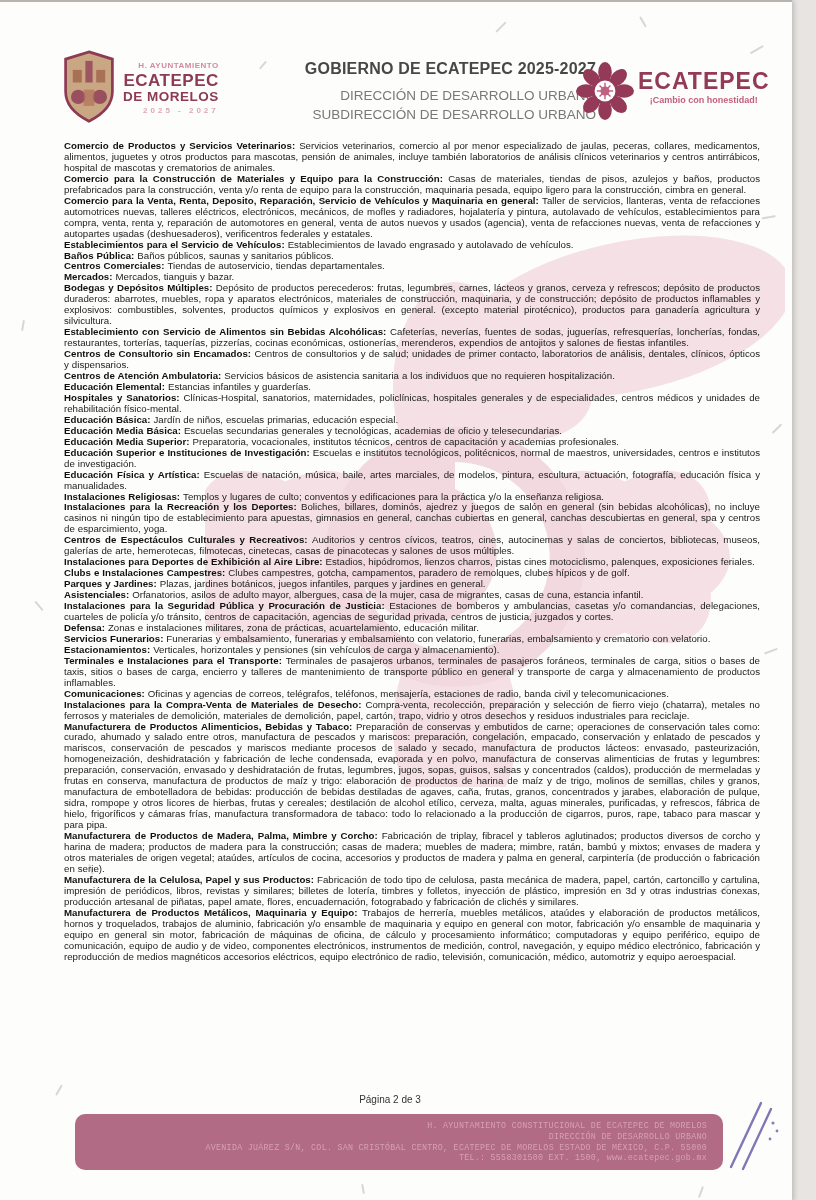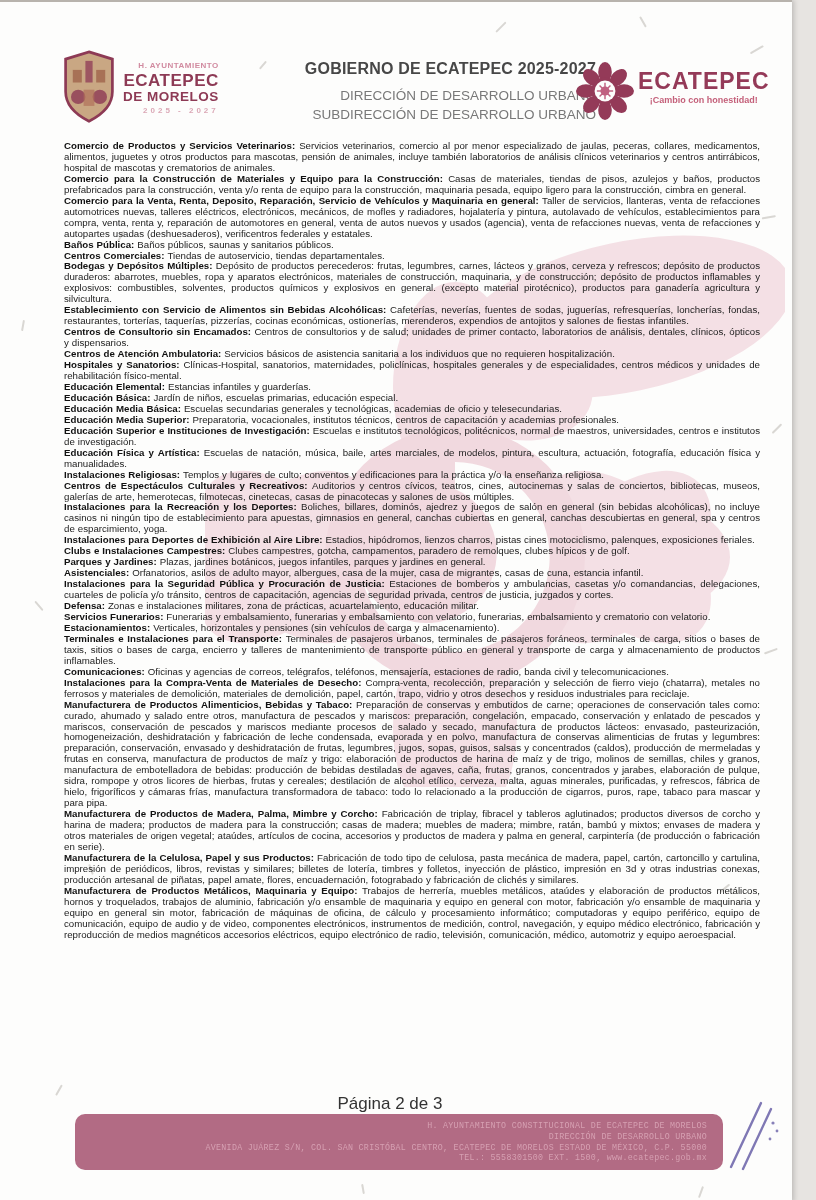--- a/index.html
+++ b/index.html
@@ -35,21 +35,21 @@
   
   .doc-body {
     position:absolute; left:56px; top:139px; width:696px;
     color:#222; font-size:9.7px; line-height:10.95px; text-align:justify;
     word-spacing:.3px;
     margin-left:8px;
   }
   .entry { margin:0; }
   .entry b { color:#111; }
   
-  .page-label { position:absolute; left:0; top:1092px; width:780px; text-align:center; font-size:17px; color:#333; }
+  .page-label { position:absolute; left:0; top:1092px; width:780px; text-align:center; font-size:10px; color:#333; }
   .footer-box {
     position:absolute; left:75px; top:1112px; width:648px; height:56px;
     background:#b26b84; border-radius:10px; box-sizing:border-box;
     padding:7px 16px 0 0; text-align:right;
     font-family:"Liberation Mono", monospace;
     font-size:8.3px; line-height:10.8px; color:#d6a0b2; letter-spacing:.3px;
   }
   .fline { white-space:nowrap; }
 </style>
 </head>
@@ -145,36 +145,38 @@
     <div class="brand-text">
       <div class="brand-name">ECATEPEC</div>
       <div class="brand-slogan">¡Cambio con honestidad!</div>
     </div>
   </div>
 
   <div class="doc-body">
       <p class="entry"><b>Comercio de Productos y Servicios Veterinarios: </b><span>Servicios veterinarios, comercio al por menor especializado de jaulas, peceras, collares, medicamentos, alimentos, juguetes y otros productos para mascotas, pensión de animales, incluye también laboratorios de análisis clínicos veterinarios y centros antirrábicos, hospital de mascotas y crematorios de animales.</span></p>
       <p class="entry"><b>Comercio para la Construcción de Materiales y Equipo para la Construcción: </b><span>Casas de materiales, tiendas de pisos, azulejos y baños, productos prefabricados para la construcción, venta y/o renta de equipo para la construcción, maquinaria pesada, equipo ligero para la construcción, cimbra en general.</span></p>
       <p class="entry"><b>Comercio para la Venta, Renta, Deposito, Reparación, Servicio de Vehículos y Maquinaria en general: </b><span>Taller de servicios, llanteras, venta de refacciones automotrices nuevas, talleres eléctricos, electrónicos, mecánicos, de mofles y radiadores, hojalatería y pintura, autolavado de vehículos, establecimientos para compra, venta, renta y, reparación de automotores en general, venta de autos nuevos y usados (agencia), venta de refacciones nuevas, venta de refacciones y autopartes usadas (deshuesaderos), verificentros federales y estatales.</span></p>
+      <p class="entry"><b>Establecimientos para el Servicio de Vehículos: </b><span>Establecimientos de lavado engrasado y autolavado de vehículos.</span></p>
       <p class="entry"><b>Baños Pública: </b><span>Baños públicos, saunas y sanitarios públicos.</span></p>
       <p class="entry"><b>Centros Comerciales: </b><span>Tiendas de autoservicio, tiendas departamentales.</span></p>
+      <p class="entry"><b>Mercados: </b><span>Mercados, tianguis y bazar.</span></p>
       <p class="entry"><b>Bodegas y Depósitos Múltiples: </b><span>Depósito de productos perecederos: frutas, legumbres, carnes, lácteos y granos, cerveza y refrescos; depósito de productos duraderos: abarrotes, muebles, ropa y aparatos electrónicos, materiales de construcción, maquinaria, y de construcción; depósito de productos inflamables y explosivos: combustibles, solventes, productos químicos y explosivos en general. (excepto material pirotécnico), productos para ganadería agricultura y silvicultura.</span></p>
       <p class="entry"><b>Establecimiento con Servicio de Alimentos sin Bebidas Alcohólicas: </b><span>Cafeterías, neverías, fuentes de sodas, juguerías, refresquerías, loncherías, fondas, restaurantes, torterías, taquerías, pizzerías, cocinas económicas, ostionerías, merenderos, expendios de antojitos y salones de fiestas infantiles.</span></p>
       <p class="entry"><b>Centros de Consultorio sin Encamados: </b><span>Centros de consultorios y de salud; unidades de primer contacto, laboratorios de análisis, dentales, clínicos, ópticos y dispensarios.</span></p>
       <p class="entry"><b>Centros de Atención Ambulatoria: </b><span>Servicios básicos de asistencia sanitaria a los individuos que no requieren hospitalización.</span></p>
+      <p class="entry"><b>Educación Elemental: </b><span>Estancias infantiles y guarderías.</span></p>
       <p class="entry"><b>Hospitales y Sanatorios: </b><span>Clínicas-Hospital, sanatorios, maternidades, policlínicas, hospitales generales y de especialidades, centros médicos y unidades de rehabilitación físico-mental.</span></p>
-      <p class="entry"><b>Educación Elemental: </b><span>Estancias infantiles y guarderías.</span></p>
       <p class="entry"><b>Educación Básica: </b><span>Jardín de niños, escuelas primarias, educación especial.</span></p>
       <p class="entry"><b>Educación Media Básica: </b><span>Escuelas secundarias generales y tecnológicas, academias de oficio y telesecundarias.</span></p>
       <p class="entry"><b>Educación Media Superior: </b><span>Preparatoria, vocacionales, institutos técnicos, centros de capacitación y academias profesionales.</span></p>
       <p class="entry"><b>Educación Superior e Instituciones de Investigación: </b><span>Escuelas e institutos tecnológicos, politécnicos, normal de maestros, universidades, centros e institutos de investigación.</span></p>
       <p class="entry"><b>Educación Física y Artística: </b><span>Escuelas de natación, música, baile, artes marciales, de modelos, pintura, escultura, actuación, fotografía, educación física y manualidades.</span></p>
       <p class="entry"><b>Instalaciones Religiosas: </b><span>Templos y lugares de culto; conventos y edificaciones para la práctica y/o la enseñanza religiosa.</span></p>
+      <p class="entry"><b>Instalaciones para la Recreación y los Deportes: </b><span>Boliches, billares, dominós, ajedrez y juegos de salón en general (sin bebidas alcohólicas), no incluye casinos ni ningún tipo de establecimiento para apuestas, gimnasios en general, canchas cubiertas en general, canchas descubiertas en general, spa y centros de esparcimiento, yoga.</span></p>
       <p class="entry"><b>Centros de Espectáculos Culturales y Recreativos: </b><span>Auditorios y centros cívicos, teatros, cines, autocinemas y salas de conciertos, bibliotecas, museos, galerías de arte, hemerotecas, filmotecas, cinetecas, casas de pinacotecas y salones de usos múltiples.</span></p>
-      <p class="entry"><b>Instalaciones para la Recreación y los Deportes: </b><span>Boliches, billares, dominós, ajedrez y juegos de salón en general (sin bebidas alcohólicas), no incluye casinos ni ningún tipo de establecimiento para apuestas, gimnasios en general, canchas cubiertas en general, canchas descubiertas en general, spa y centros de esparcimiento, yoga.</span></p>
       <p class="entry"><b>Instalaciones para Deportes de Exhibición al Aire Libre: </b><span>Estadios, hipódromos, lienzos charros, pistas cines motociclismo, palenques, exposiciones feriales.</span></p>
       <p class="entry"><b>Clubs e Instalaciones Campestres: </b><span>Clubes campestres, gotcha, campamentos, paradero de remolques, clubes hípicos y de golf.</span></p>
       <p class="entry"><b>Parques y Jardines: </b><span>Plazas, jardines botánicos, juegos infantiles, parques y jardines en general.</span></p>
       <p class="entry"><b>Asistenciales: </b><span>Orfanatorios, asilos de adulto mayor, albergues, casa de la mujer, casa de migrantes, casas de cuna, estancia infantil.</span></p>
       <p class="entry"><b>Instalaciones para la Seguridad Pública y Procuración de Justicia: </b><span>Estaciones de bomberos y ambulancias, casetas y/o comandancias, delegaciones, cuarteles de policía y/o tránsito, centros de capacitación, agencias de seguridad privada, centros de justicia, juzgados y cortes.</span></p>
       <p class="entry"><b>Defensa: </b><span>Zonas e instalaciones militares, zona de prácticas, acuartelamiento, educación militar.</span></p>
       <p class="entry"><b>Servicios Funerarios: </b><span>Funerarias y embalsamiento, funerarias y embalsamiento con velatorio, funerarias, embalsamiento y crematorio con velatorio.</span></p>
       <p class="entry"><b>Estacionamientos: </b><span>Verticales, horizontales y pensiones (sin vehículos de carga y almacenamiento).</span></p>
       <p class="entry"><b>Terminales e Instalaciones para el Transporte: </b><span>Terminales de pasajeros urbanos, terminales de pasajeros foráneos, terminales de carga, sitios o bases de taxis, sitios o bases de carga, encierro y talleres de mantenimiento de transporte público en general y transporte de carga y almacenamiento de productos inflamables.</span></p>
       <p class="entry"><b>Comunicaciones: </b><span>Oficinas y agencias de correos, telégrafos, teléfonos, mensajería, estaciones de radio, banda civil y telecomunicaciones.</span></p>

